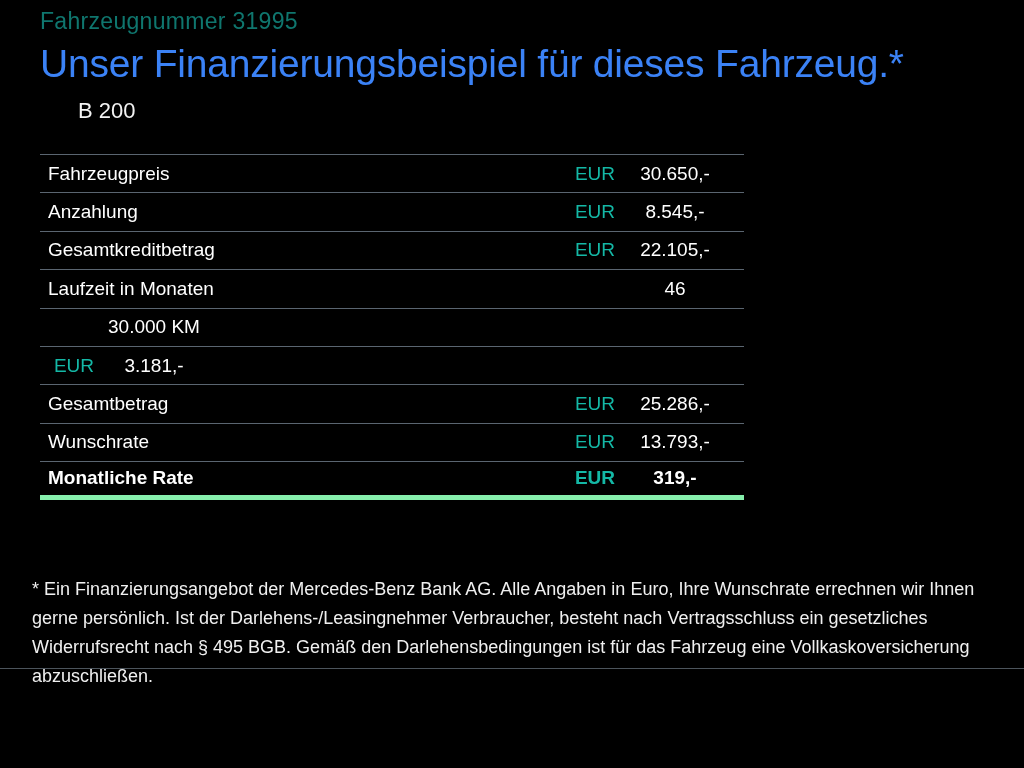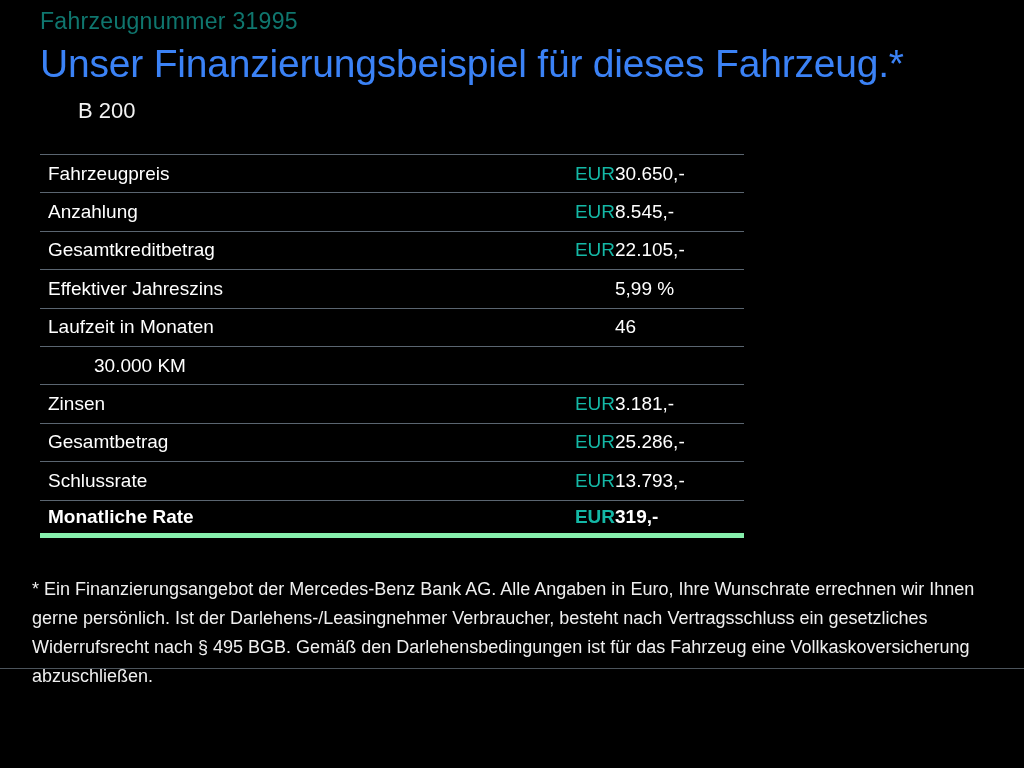--- a/index.html
+++ b/index.html
@@ -83,21 +83,21 @@
     font-size: 19px;
     color: #14b8a6;
     width: 54px;
     text-align: right;
     padding-right: 0px;
   }
   .row .val {
     font-size: 19px;
     color: #ffffff;
     width: 120px;
-    text-align: left;
+    text-align: center;
     padding-right: 9px;
     white-space: nowrap;
   }
   .row.highlight .label,
   .row.highlight .cur,
   .row.highlight .val {
     font-weight: bold;
   }
 
   .footnote {
@@ -140,45 +140,39 @@
         <div class="label">Anzahlung</div>
         <div class="cur">EUR</div>
         <div class="val">8.545,-</div>
       </div>
       <div class="row">
         <div class="label">Gesamtkreditbetrag</div>
         <div class="cur">EUR</div>
         <div class="val">22.105,-</div>
       </div>
       <div class="row">
-        <div class="label">Effektiver Jahreszins</div>
-        <div class="cur"></div>
-        <div class="val">5,99 %</div>
-      </div>
-      <div class="row">
         <div class="label">Laufzeit in Monaten</div>
         <div class="cur"></div>
         <div class="val">46</div>
       </div>
       <div class="row">
         <div class="cur"></div>
         <div class="val">30.000 KM</div>
       </div>
       <div class="row">
-        <div class="label">Zinsen</div>
         <div class="cur">EUR</div>
         <div class="val">3.181,-</div>
       </div>
       <div class="row">
         <div class="label">Gesamtbetrag</div>
         <div class="cur">EUR</div>
         <div class="val">25.286,-</div>
       </div>
       <div class="row">
-        <div class="label">Schlussrate</div>
+        <div class="label">Wunschrate</div>
         <div class="cur">EUR</div>
         <div class="val">13.793,-</div>
       </div>
       <div class="row highlight">
         <div class="label">Monatliche Rate</div>
         <div class="cur">EUR</div>
         <div class="val">319,-</div>
       </div>
     </div>
 

